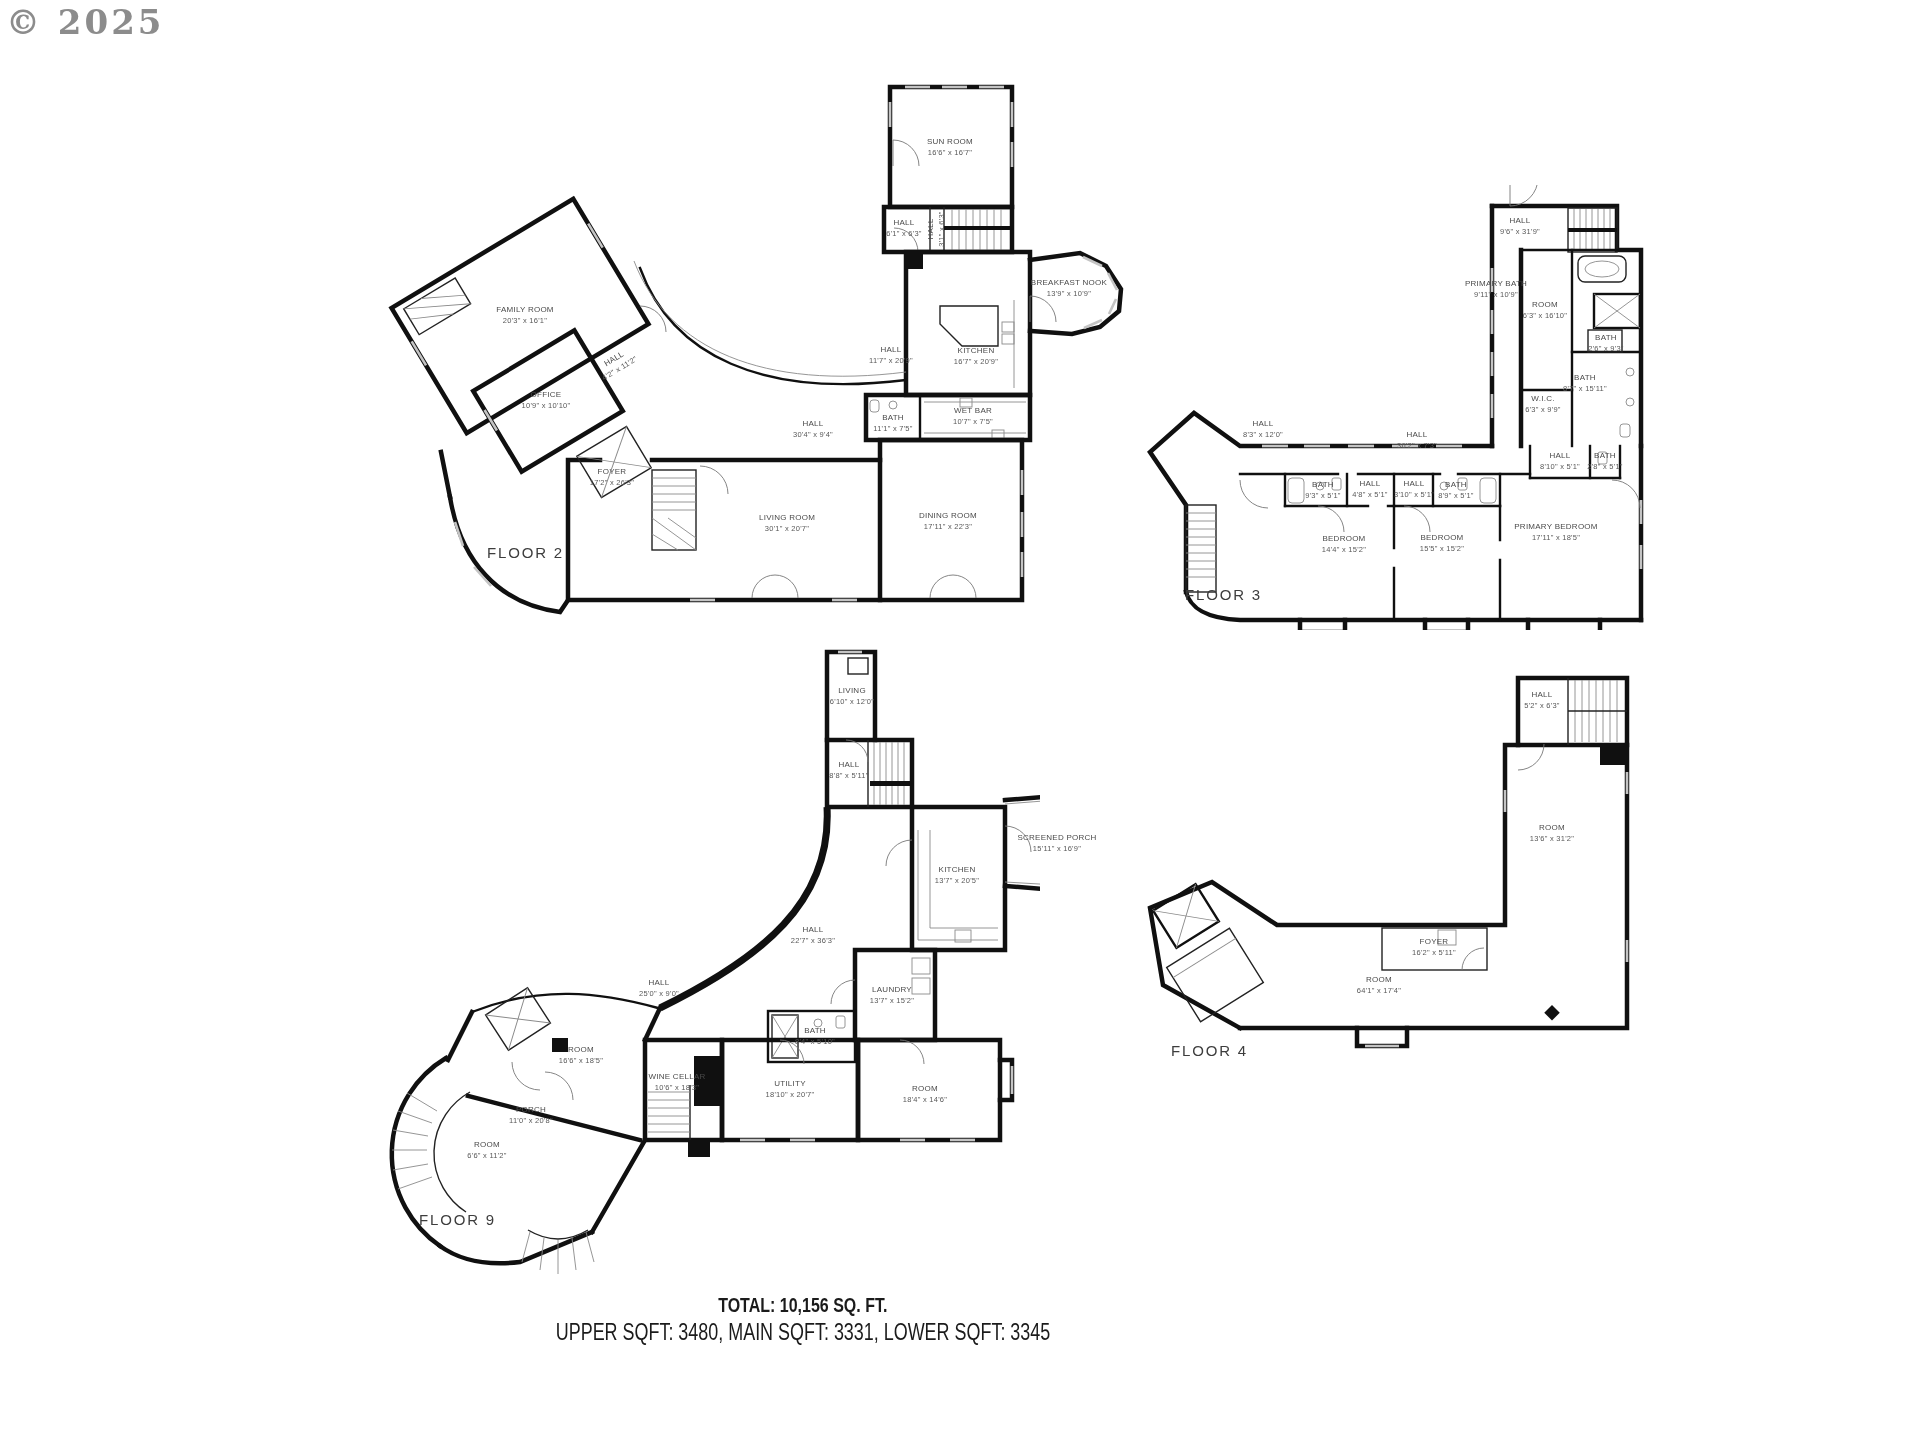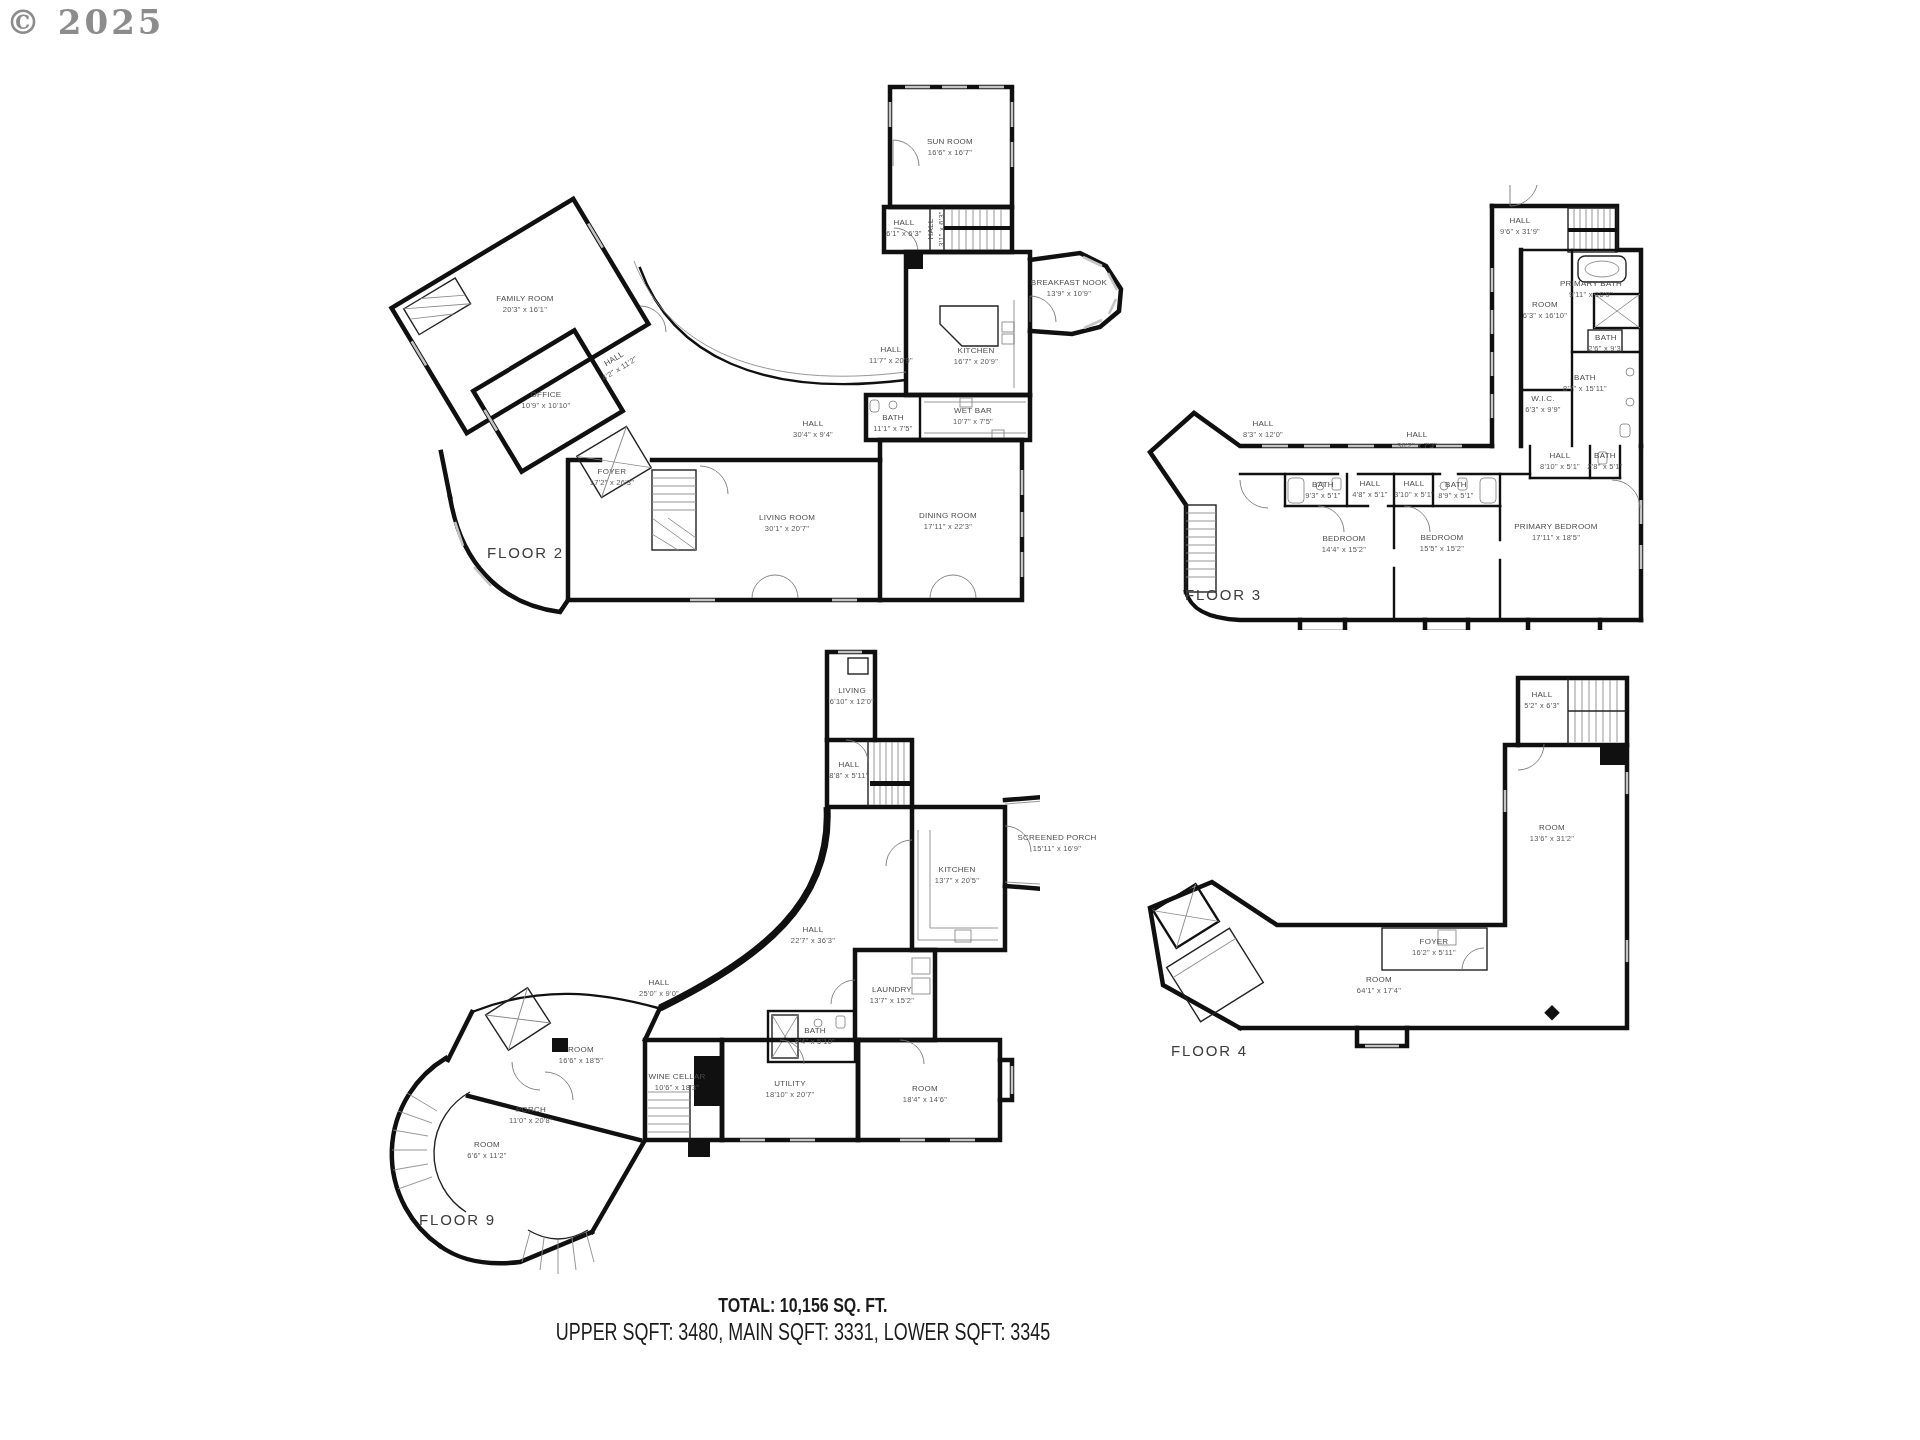--- a/index.html
+++ b/index.html
@@ -411,21 +411,21 @@
       <span class="dm">13'9" x 10'9"</span>
     </div>
   <div class="rlabel" style="left:976px;top:356px">
       <span class="nm">KITCHEN</span>
       <span class="dm">16'7" x 20'9"</span>
     </div>
   <div class="rlabel" style="left:891px;top:355px">
       <span class="nm">HALL</span>
       <span class="dm">11'7" x 20'9"</span>
     </div>
-  <div class="rlabel" style="left:525px;top:304px">
+  <div class="rlabel" style="left:525px;top:315px">
       <span class="nm">FAMILY ROOM</span>
       <span class="dm">20'3" x 16'1"</span>
     </div>
   <div class="rlabel" style="left:546px;top:400px">
       <span class="nm">OFFICE</span>
       <span class="dm">10'9" x 10'10"</span>
     </div>
   <div class="rlabel rot31" style="left:617px;top:364px">
       <span class="nm">HALL</span>
       <span class="dm">4'2" x 11'2"</span>
@@ -453,21 +453,21 @@
   <div class="rlabel" style="left:948px;top:521px">
       <span class="nm">DINING ROOM</span>
       <span class="dm">17'11" x 22'3"</span>
     </div>
   <div class="flabel" style="left:516px;top:552px">FLOOR 2</div>
 
   <div class="rlabel" style="left:1520px;top:226px">
       <span class="nm">HALL</span>
       <span class="dm">9'6" x 31'9"</span>
     </div>
-  <div class="rlabel" style="left:1591px;top:289px">
+  <div class="rlabel" style="left:1496px;top:289px">
       <span class="nm">PRIMARY BATH</span>
       <span class="dm">9'11" x 10'9"</span>
     </div>
   <div class="rlabel" style="left:1545px;top:310px">
       <span class="nm">ROOM</span>
       <span class="dm">6'3" x 16'10"</span>
     </div>
   <div class="rlabel" style="left:1606px;top:343px">
       <span class="nm">BATH</span>
       <span class="dm">2'6" x 9'3"</span>

